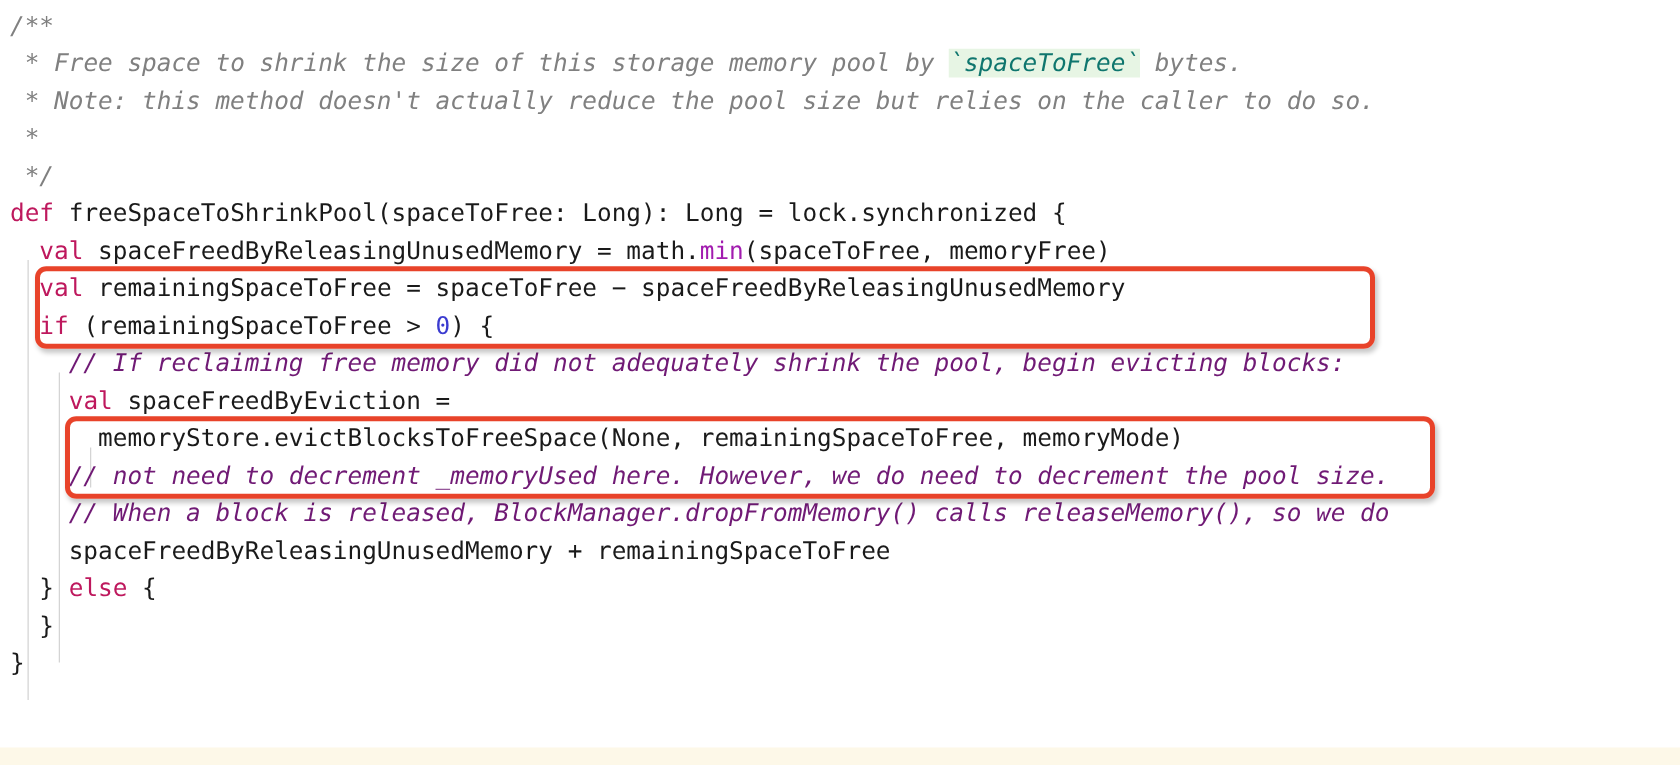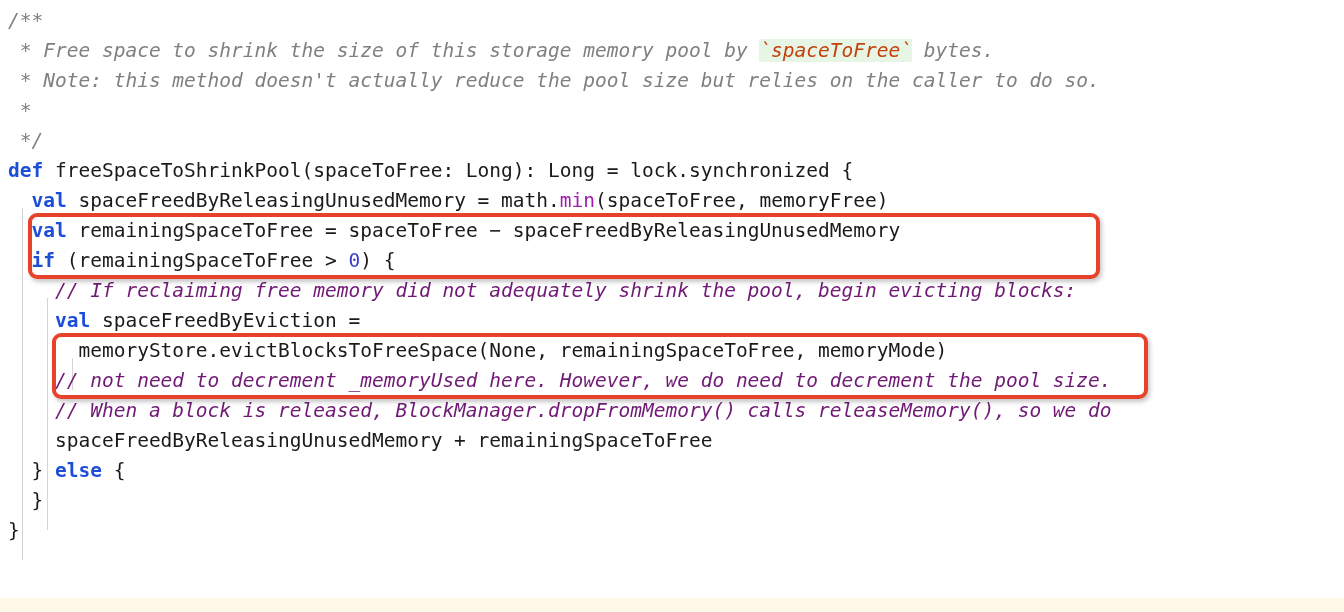--- a/index.html
+++ b/index.html
@@ -37,25 +37,25 @@
     line-height: 30px;
     font-size: 19.5px;
     letter-spacing: 0px;
     white-space: pre;
     color: #1a1a1a;
     padding-left: 8px;
     box-sizing: border-box;
   }
 
   
-  .kw      { color: #1d4ed8; font-weight: bold; }
+  .kw      { color: #be185d; font-weight: normal; }
   .cmt     { color: #701a75; font-style: italic; }
   .doc     { color: #808080; font-style: italic; }
   .doctag  { color: #1a1a1a; font-weight: bold; font-style: normal; text-decoration: underline; }
-  .mono-hl { background: #e7f5e4; font-style: italic; color: #c2410c; }
+  .mono-hl { background: #e7f5e4; font-style: italic; color: #0f766e; }
   .num     { color: #3b3bd0; }
   .mth     { color: #a21caf; }
   .plain   { color: #1a1a1a; }
 
   
   .guide {
     position: absolute;
     width: 1px;
     background: #d4d4d4;
   }

